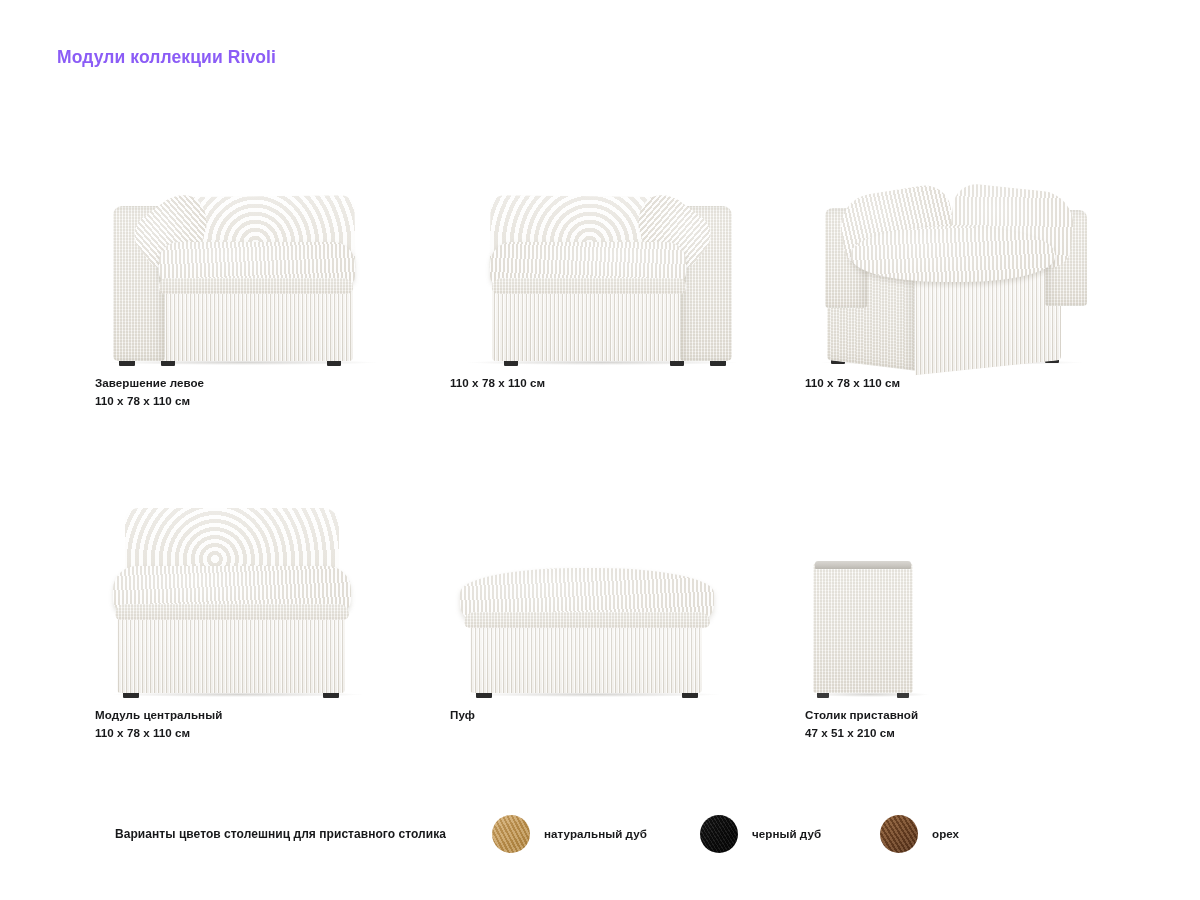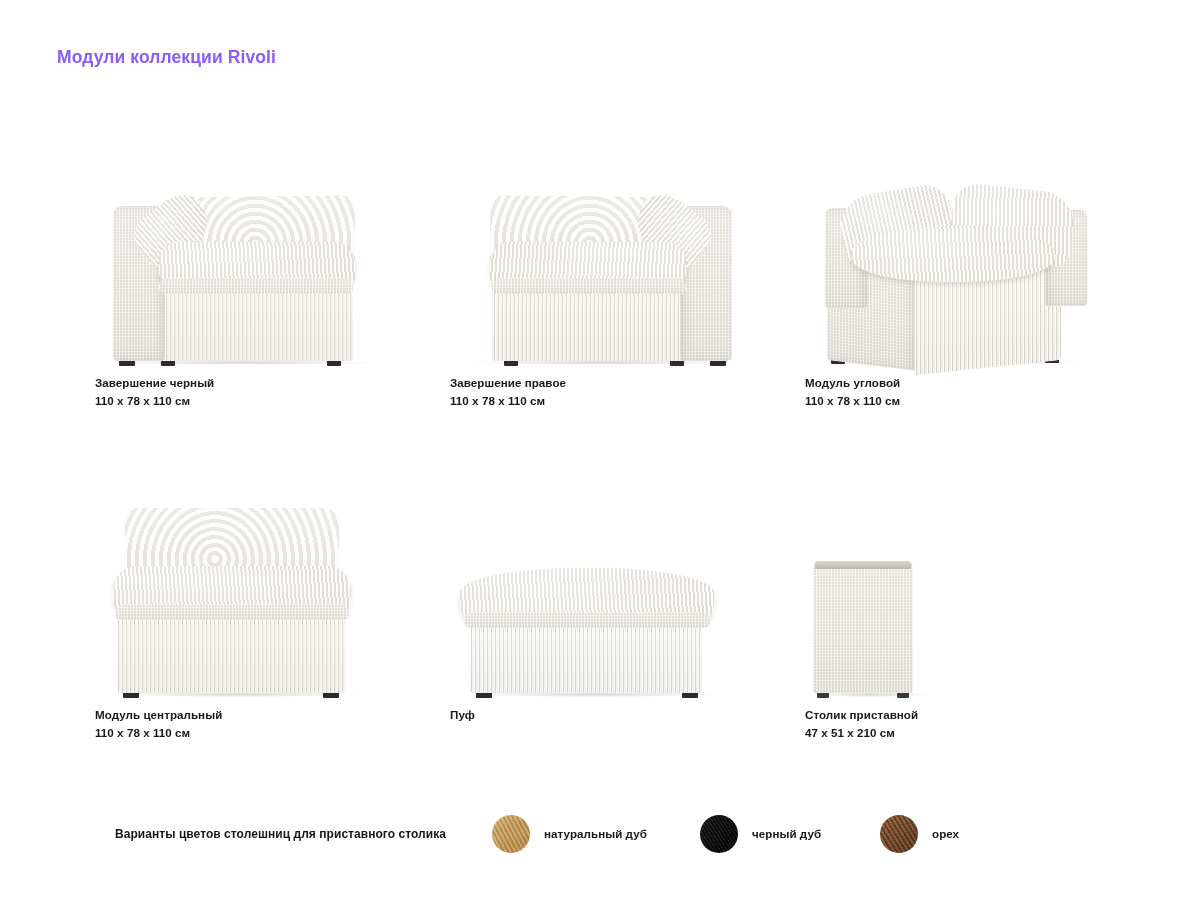--- a/index.html
+++ b/index.html
@@ -227,42 +227,41 @@
         <div class="piece tex-back" style="left:88px; bottom:90px; width:172px; height:82px; border-radius:12px 14px 10px 18px; transform: rotate(-0.6deg);"></div>
 
         <div class="piece tex-cush" style="left:40px; bottom:110px; width:76px; height:56px; border-radius:22px 40% 34px 18px; transform: rotate(-37deg);"></div>
 
         <div class="piece tex-cush" style="left:64px; bottom:82px; width:196px; height:44px; border-radius:20px 22px 10px 14px; box-shadow: 0 2px 4px rgba(170,164,152,0.30);"></div>
 
         <div class="piece tex-flat" style="left:64px; bottom:74px; width:194px; height:16px; border-radius:8px 10px 6px 6px; opacity:0.96;"></div>
       </div>
     </div>
     <div class="caption">
-      <div class="cap-name">Завершение черный</div>
+      <div class="cap-name">Завершение левое</div>
       <div class="cap-dims">110 x 78 x 110 см</div>
     </div>
   </div>
 
   <div class="cell c2 r1">
     <div class="stage">
       <div class="stage-inner" style="transform: scaleX(-1);">
         <div class="shadow-floor" style="left:14px; bottom:3px; width:268px;"></div>
         <div class="foot" style="left:24px; bottom:2px; width:16px;"></div>
         <div class="foot" style="left:66px; bottom:2px; width:14px;"></div>
         <div class="foot" style="left:232px; bottom:2px; width:14px;"></div>
         <div class="piece tex-v" style="left:62px; bottom:7px; width:196px; height:110px; border-radius:5px 6px 4px 4px;"></div>
         <div class="piece tex-flat" style="left:18px; bottom:7px; width:52px; height:155px; border-radius:9px 7px 4px 5px; box-shadow: inset -4px 0 7px rgba(170,164,152,0.28);"></div>
         <div class="piece tex-back" style="left:88px; bottom:90px; width:172px; height:82px; border-radius:12px 14px 10px 18px; transform: rotate(-0.6deg);"></div>
         <div class="piece tex-cush" style="left:40px; bottom:110px; width:76px; height:56px; border-radius:22px 40% 34px 18px; transform: rotate(-37deg);"></div>
         <div class="piece tex-cush" style="left:64px; bottom:82px; width:196px; height:44px; border-radius:20px 22px 10px 14px; box-shadow: 0 2px 4px rgba(170,164,152,0.30);"></div>
         <div class="piece tex-flat" style="left:64px; bottom:74px; width:194px; height:16px; border-radius:8px 10px 6px 6px; opacity:0.96;"></div>
       </div>
     </div>
     <div class="caption">
-      <div class="cap-name">Завершение правое</div>
       <div class="cap-dims">110 x 78 x 110 см</div>
     </div>
   </div>
 
   <div class="cell c3 r1">
     <div class="stage">
       <div class="stage-inner">
         <div class="shadow-floor" style="left:16px; bottom:3px; width:262px;"></div>
         <div class="foot" style="left:26px; bottom:4px; width:14px;"></div>
         <div class="foot" style="left:110px; bottom:0px; width:16px;"></div>
@@ -277,21 +276,20 @@
         <div class="piece tex-flat" style="left:240px; bottom:62px; width:42px; height:96px; border-radius:6px 8px 4px 3px; box-shadow: inset 4px 0 8px rgba(168,162,150,0.26);"></div>
 
         <div class="piece tex-cush" style="left:36px; bottom:106px; width:112px; height:72px; border-radius:34px 26px 16px 22px; transform: rotate(-9deg);"></div>
 
         <div class="piece tex-cush" style="left:146px; bottom:104px; width:122px; height:76px; border-radius:24px 34px 22px 16px; transform: rotate(6deg);"></div>
 
         <div class="piece tex-cush" style="left:46px; bottom:86px; width:204px; height:56px; border-radius:50% 50% 44% 44%; box-shadow: 0 3px 5px rgba(168,162,150,0.32);"></div>
       </div>
     </div>
     <div class="caption">
-      <div class="cap-name">Модуль угловой</div>
       <div class="cap-dims">110 x 78 x 110 см</div>
     </div>
   </div>
 
   <div class="cell c1 r2">
     <div class="stage">
       <div class="stage-inner">
         <div class="shadow-floor" style="left:18px; bottom:3px; width:250px;"></div>
         <div class="foot" style="left:28px; bottom:2px; width:16px;"></div>
         <div class="foot" style="left:228px; bottom:2px; width:16px;"></div>

